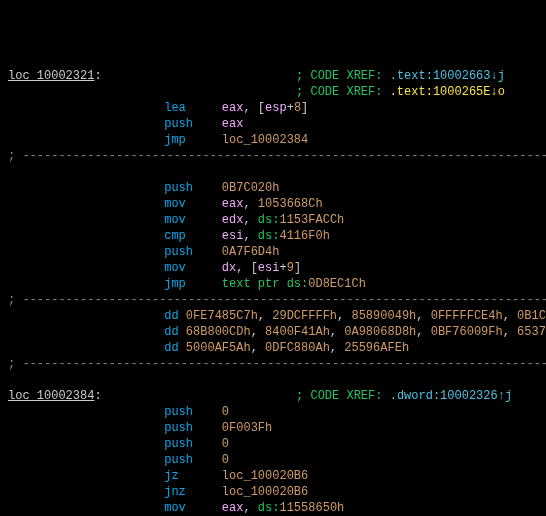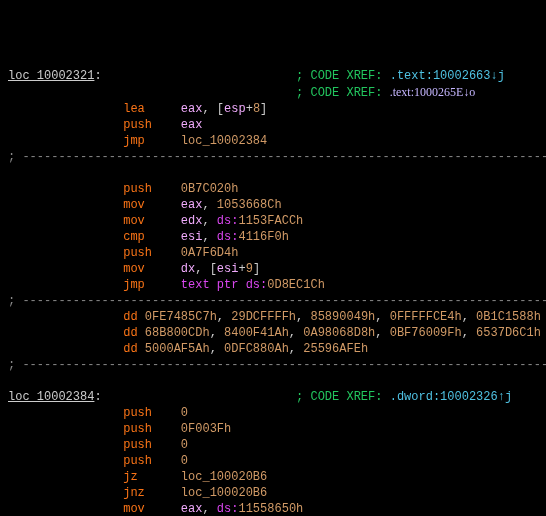--- a/index.html
+++ b/index.html
@@ -8,28 +8,28 @@
     background: #000000;
     font-family: 'Consolas', 'Courier New', monospace;
     font-size: 12px;
     line-height: 16px;
     color: #cccccc;
     white-space: pre;
     width: 546px;
     box-sizing: border-box;
   }
   .label { color: #cccccc; text-decoration: underline; }
-  .mnem { color: #f97316; }
+  .mnem { color: #0ea5e9; margin-left: 41px; }
   .reg { color: #f0abfc; }
-  .addr { color: #d946ef; }
+  .addr { color: #22c55e; }
   .num { color: #d19a66; }
   .loc { color: #d19a66; }
   .comment { color: #22c55e; }
   .xref-code { color: #4fc1e2; }
-  .xref-data { color: #c4b5fd; font-family: Liberation Serif, serif; }
+  .xref-data { color: #fde047; }
   .sep { color: #888888; }
   .punct { color: #cccccc; }
 </style>
 </head>
 <body>
 
 
 
 <div><span class="label">loc_10002321</span><span class="punct">:</span>                           <span class="comment">; CODE XREF: </span><span class="xref-code">.text:10002663↓j</span>
                                         <span class="comment">; CODE XREF: </span><span class="xref-data">.text:1000265E↓o</span>

